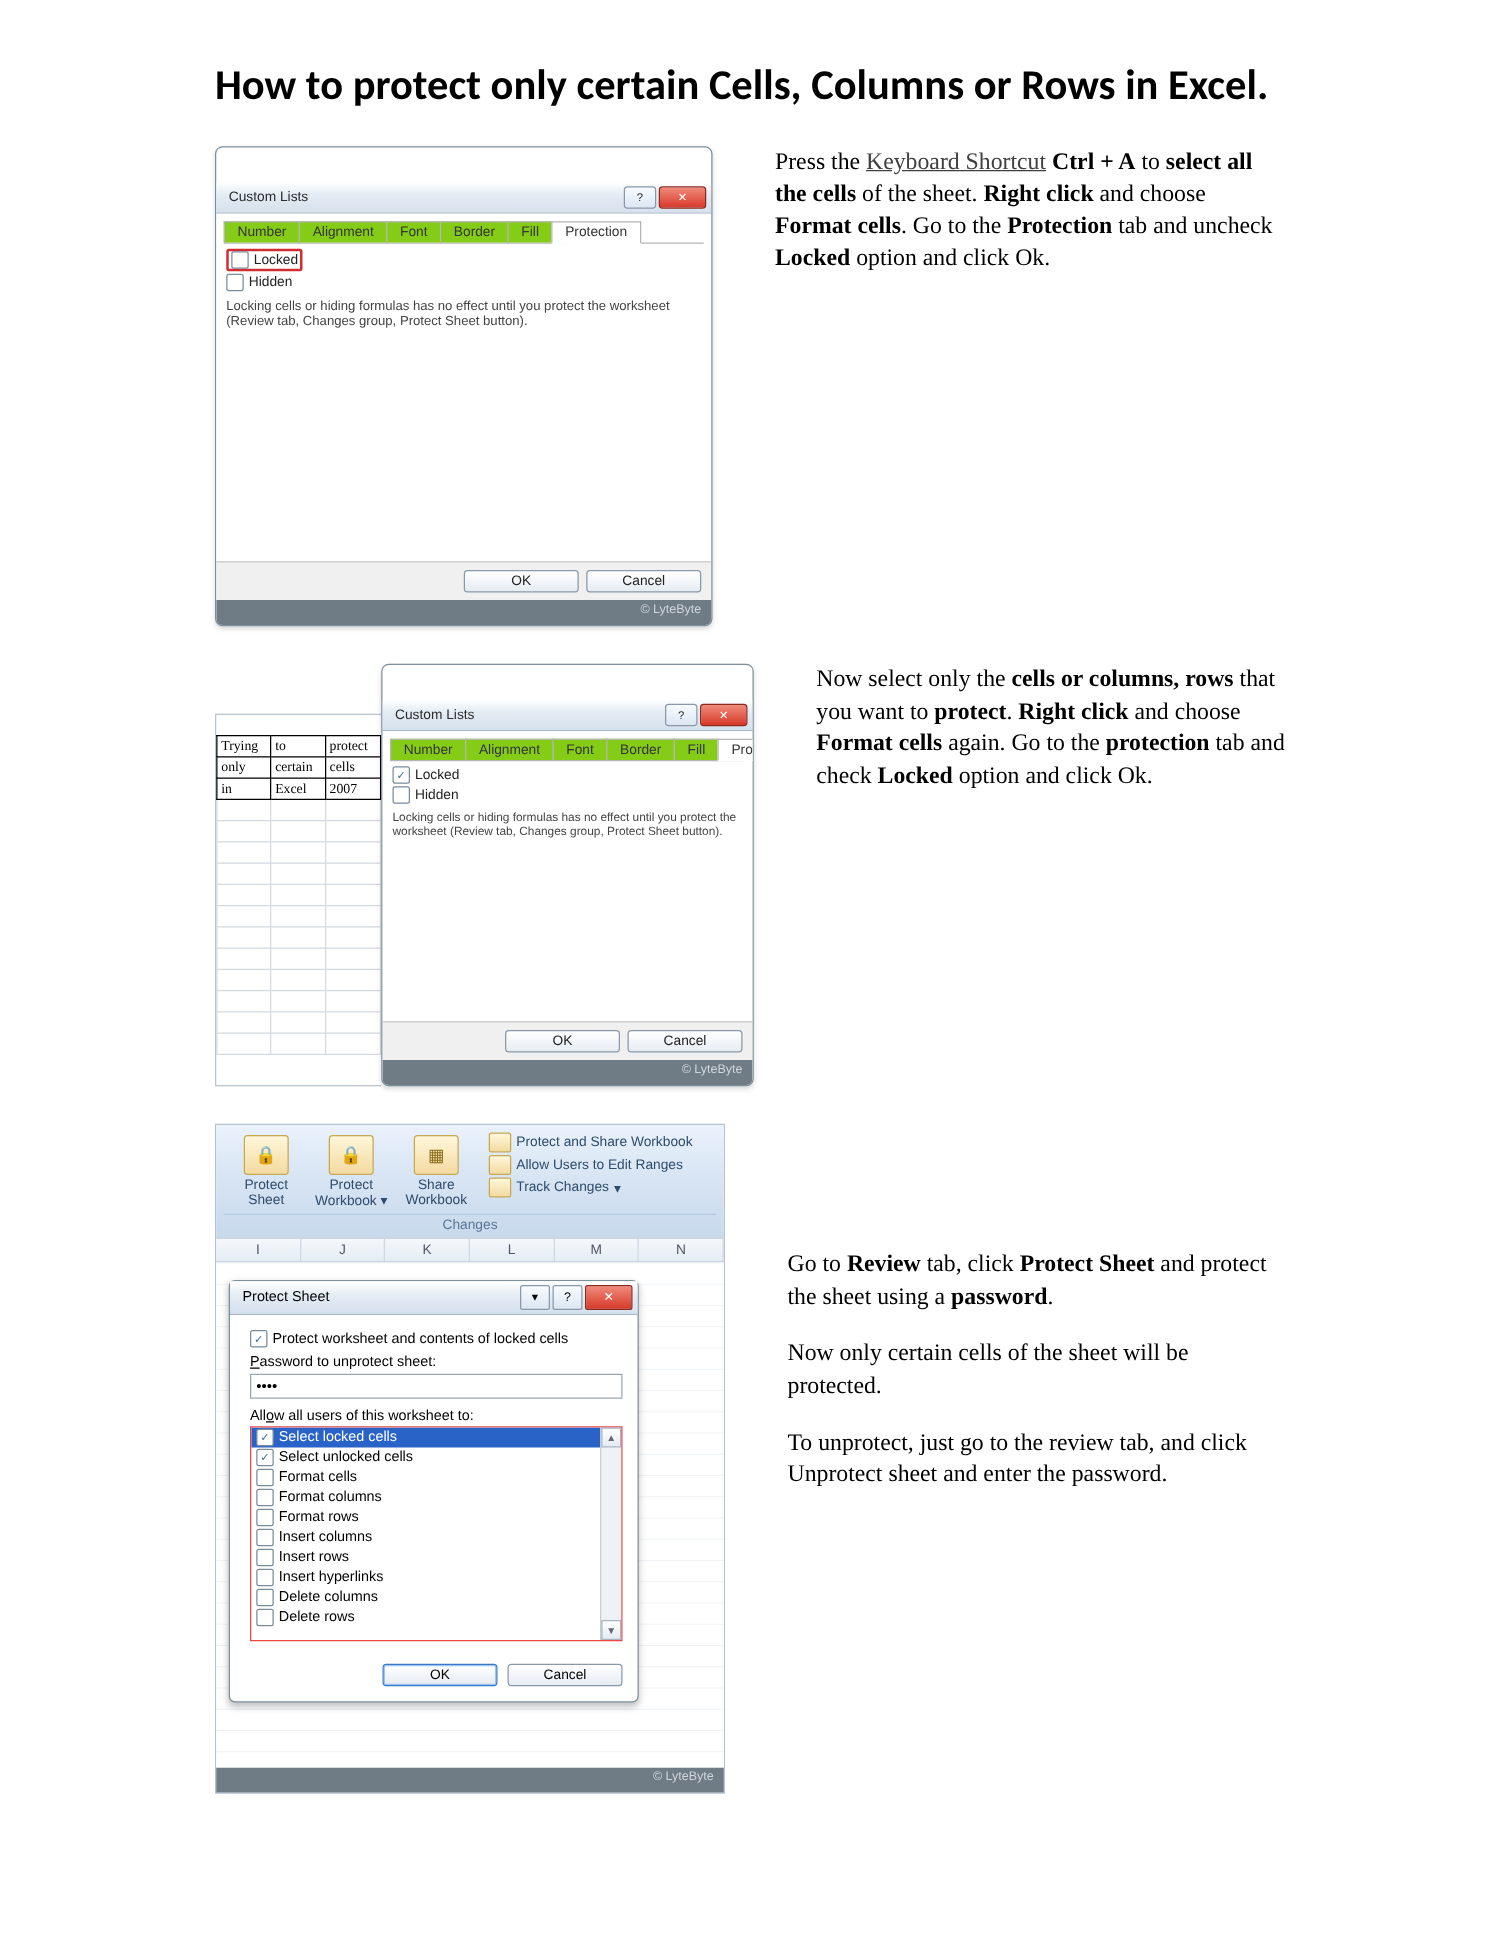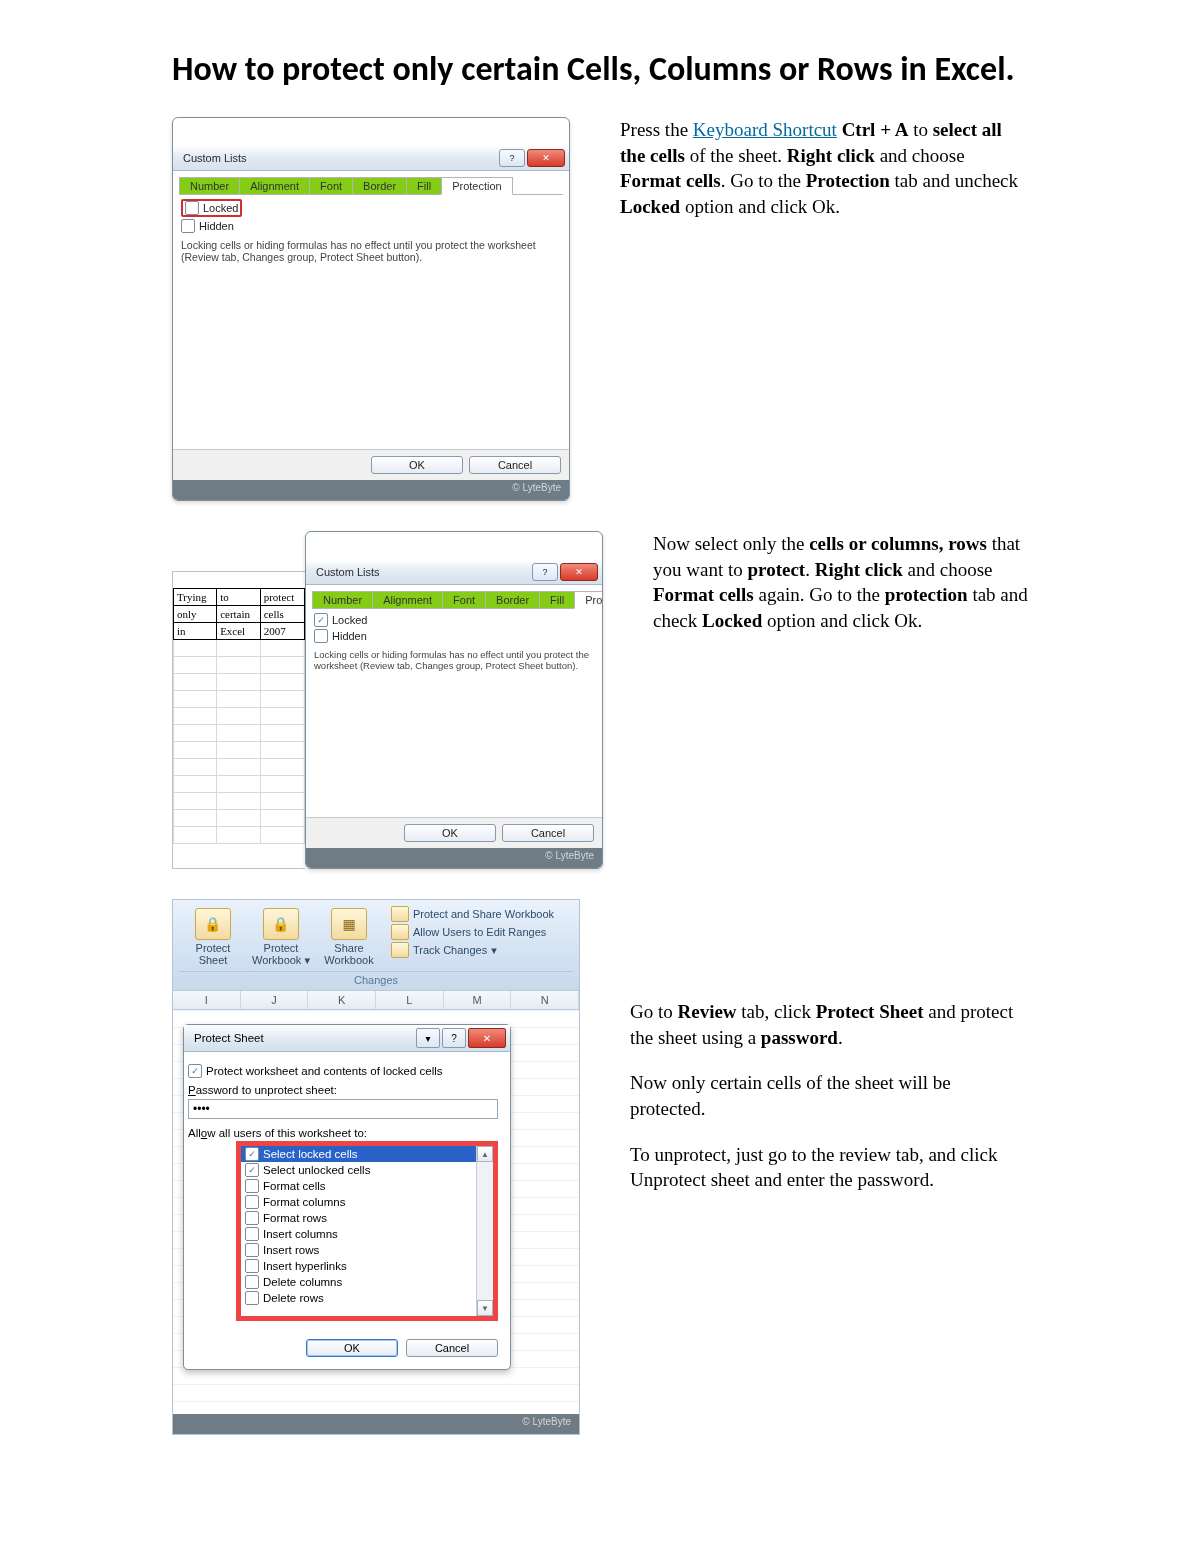--- a/index.html
+++ b/index.html
@@ -26,21 +26,21 @@
     gap: 50px;
     margin-bottom: 30px;
   }
   .col-left { flex: 0 0 auto; }
   .col-right {
     flex: 1 1 auto;
     font-size: 19px;
     line-height: 1.35;
   }
   .col-right p { margin: 0 0 20px 0; }
-  a.link { color: #0369a1; text-decoration: underline; }
+  a.link { color: #404040; text-decoration: underline; }
   b { font-weight: 700; }
 
   
   .win {
     font-family: "Segoe UI", Tahoma, Arial, sans-serif;
     font-size: 11px;
     color: #222;
     border: 1px solid #7e8f9c;
     border-radius: 6px;
     overflow: hidden;
@@ -262,36 +262,35 @@
     display:flex;align-items:center;justify-content:space-between;
     padding:0 4px 0 10px;
   }
   .ps-ctrls { display:flex; gap:2px; }
   .ps-smallbtn {
     width:22px;height:18px;border:1px solid #8a99aa;border-radius:2px;
     background:linear-gradient(#f7fbff,#dce7f3);
     display:flex;align-items:center;justify-content:center;font-size:10px;
   }
   .ps-smallbtn.close { background:linear-gradient(#f08b7b,#d73a2a);color:#fff;border-color:#8c2a1e;width:36px;}
-  .ps-body { padding: 10px 12px 8px 4px; }
+  .ps-body { padding: 10px 12px 8px 16px; }
   .ps-input {
     width: 100%;
     border: 1px solid #9aa7b3;
     padding: 2px 4px;
     box-sizing: border-box;
     font-size: 12px;
     margin: 3px 0 8px 0;
     font-family: inherit;
   }
   .perm-list {
-    border: 5px solid #ef4444;
+    border: 1px solid #ef4444;
     height: 170px;
     overflow: hidden;
     position: relative;
-    margin-left: 48px;
   }
   .perm-list-inner { padding: 0; }
   .perm-item {
     display:flex;align-items:center;gap:4px;
     padding: 1px 4px;
     font-size: 11.5px;
   }
   .perm-item.selected {
     background: #2a63c8;
     color: #fff;

